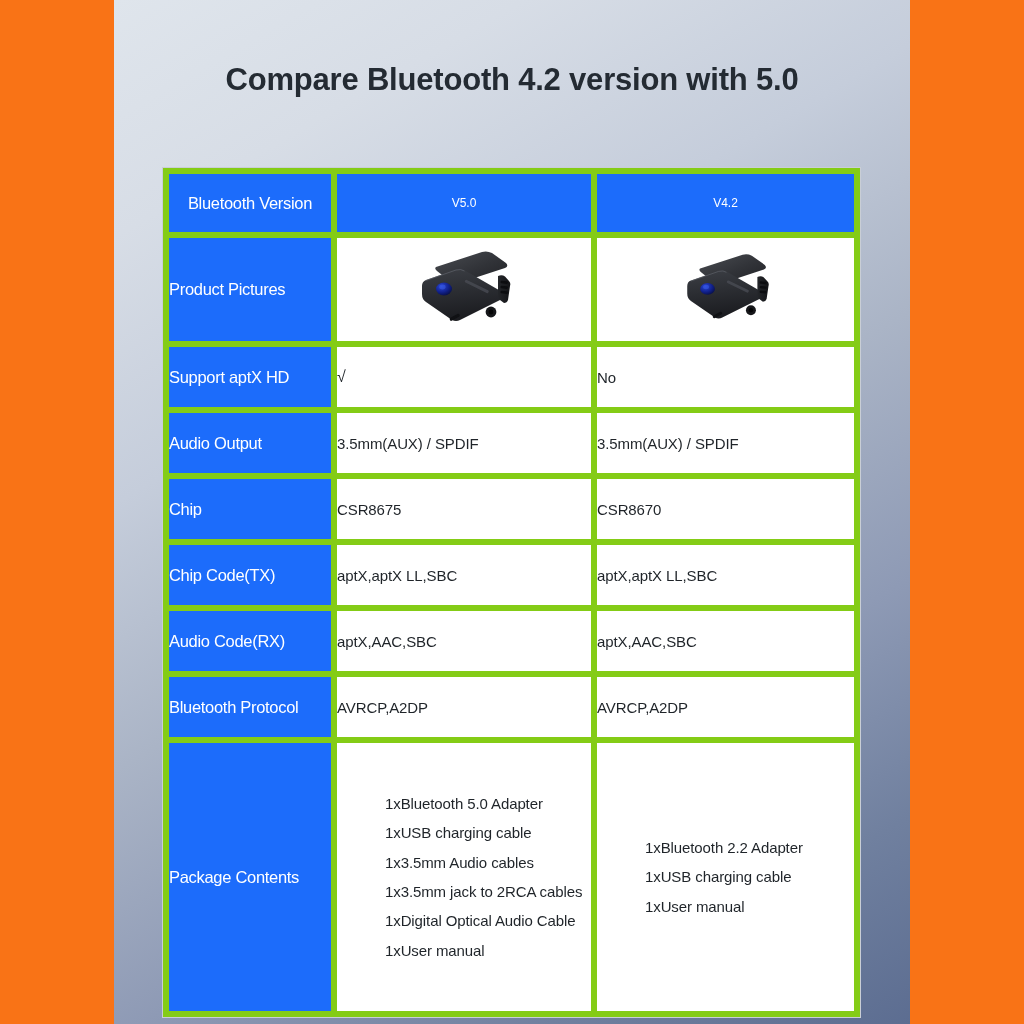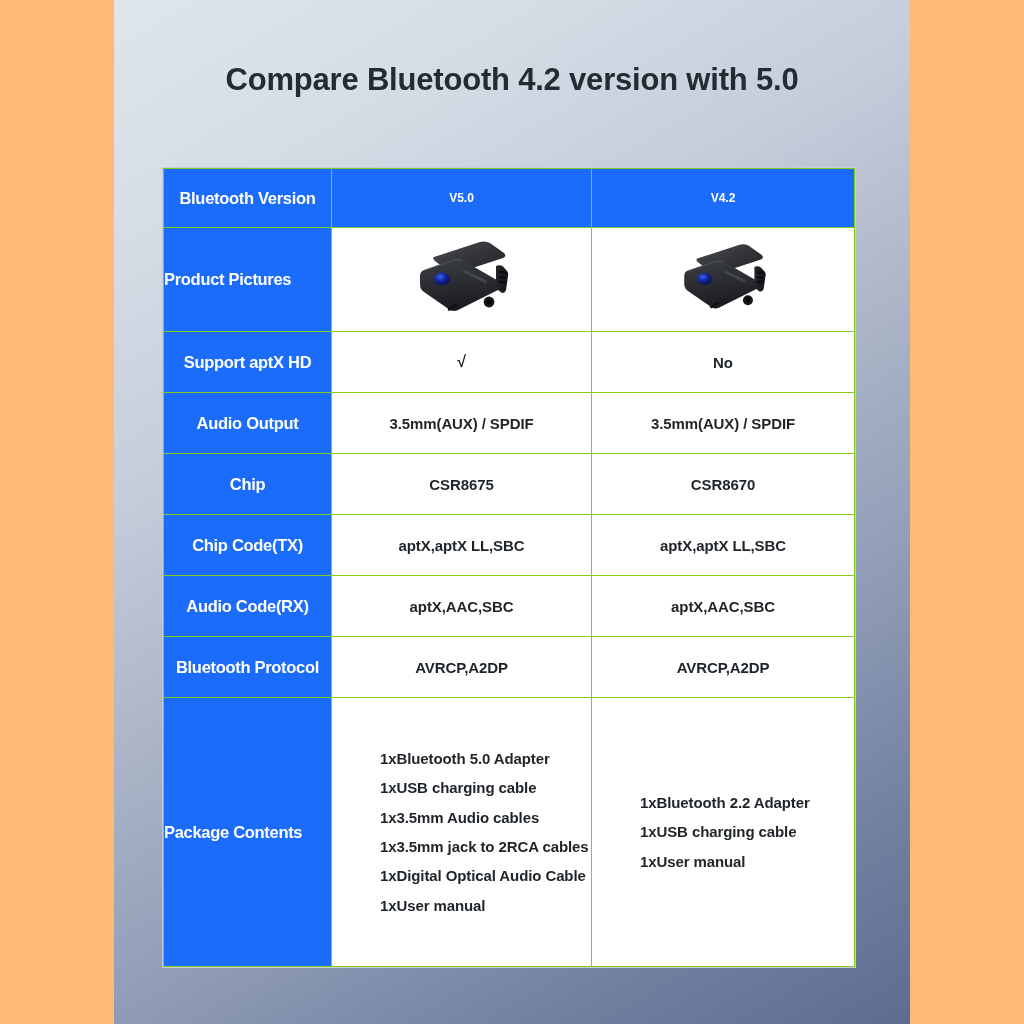--- a/index.html
+++ b/index.html
@@ -5,21 +5,21 @@
   html, body {
     margin: 0; padding: 0;
     width: 1024px; height: 1024px;
     background: #ffffff;
     font-family: "Liberation Sans", sans-serif;
     overflow: hidden;
   }
   #stage {
     position: relative;
     width: 1024px; height: 1024px;
-    background: #fdba74;
+    background: #f97316;
   }
   
   #panel {
     position: absolute;
     left: 114px; top: 0;
     width: 796px; height: 1024px;
     background: linear-gradient(150deg,
         #dfe5ec 0%,
         #d7dde6 16%,
         #c5cddb 34%,
@@ -47,24 +47,24 @@
     border-collapse: collapse;
     table-layout: fixed;
     background: #ffffff;
     box-shadow: 0 0 0 1px #c9ced6;
   }
   #table col.c-label { width: 168px; }
   #table col.c-v50   { width: 260px; }
   #table col.c-v42   { width: 263px; }
 
   #table td, #table th {
-    border: 1px solid #84cc16;
+    border: 6px solid #84cc16;
     padding: 0;
     vertical-align: middle;
-    font-weight: bold;
+    font-weight: normal;
   }
   .lbl {
     background: #1c6cfb;
     color: #ffffff;
     font-size: 16.5px;
     padding: 0 0 0 8px;
     border-color: #1c6cfb;
     border-right-color: #1c6cfb;
     letter-spacing: -0.3px;
   }
@@ -82,21 +82,21 @@
     color: #ffffff;
     font-size: 12px;
     font-weight: bold;
     text-align: center;
     border-color: #1c6cfb;
     height: 58px;
   }
   tr.head .hval.sep { border-left: 1px solid #6b9dfd; text-align: center; }
 
   tr.pics td { height: 103px; }
-  tr.r1 td   { height: 60px; text-align: center; }
+  tr.r1 td   { height: 60px; }
   tr.pkg td  { height: 268px; vertical-align: top; }
   tr.pkg .lbl { vertical-align: middle; }
   tr.pkg .val { padding-top: 17px; }
 
   .check { font-size: 16px; }
 
   .pkg-list { line-height: 1.96; font-size: 15px; padding-left: 48px; }
 
   
   .pic-cell { text-align: center; }

